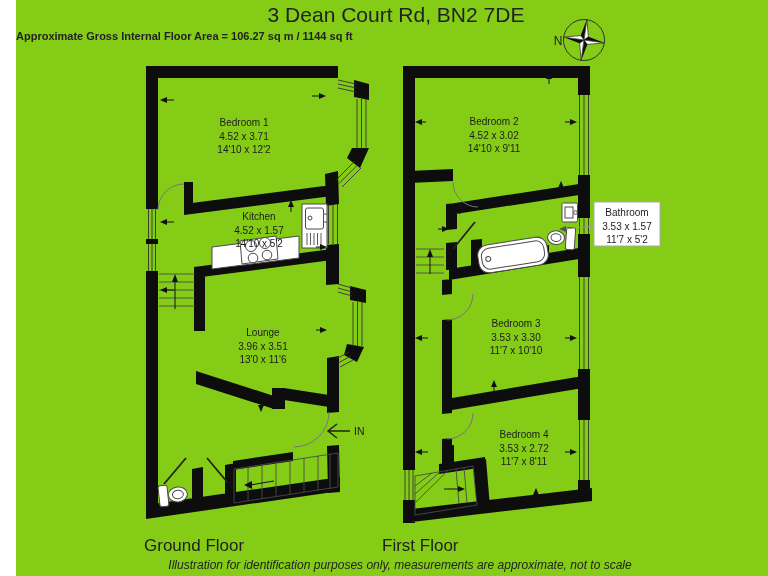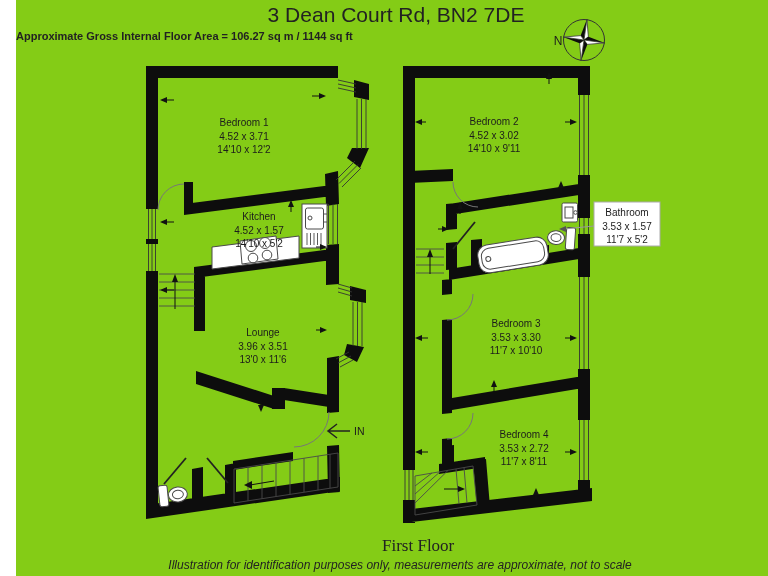--- a/index.html
+++ b/index.html
@@ -3,21 +3,21 @@
 <meta charset="utf-8">
 <style>
   html,body{margin:0;padding:0;background:#fff;}
   .page{position:relative;width:768px;height:576px;background:#84cc16;overflow:hidden;
         font-family:"Liberation Sans",sans-serif;color:#1c1c1c;margin-left:16px;}
   .abs{position:absolute;}
   .title{top:3px;left:0;width:760px;text-align:center;font-size:21px;color:#222;}
   .subtitle{top:30px;left:0;width:710px;text-align:left;font-size:11px;font-weight:bold;color:#222;}
   .floor-label{top:536px;font-size:17px;color:#222;}
   .gf-label{left:128px;}
-  .ff-label{left:366px;font-family:Liberation Serif, serif;}
+  .ff-label{left:366px;}
   .footer{top:558px;left:0;width:768px;text-align:center;font-size:12px;color:#222;font-style:italic;}
   svg{position:absolute;left:0;top:0;}
   svg text{font-family:"Liberation Sans",sans-serif;fill:#1c1c1c;}
   .walls{fill:#0d0d0d;stroke:none;}
   .glz{stroke:#333;stroke-width:0.9;fill:none;}
   .fix{stroke:#4a4a4a;stroke-width:1;fill:#fff;}
   .thin{stroke:#4a4a4a;stroke-width:0.9;fill:none;}
   .arc{stroke:#777;stroke-width:1;fill:none;}
   .leaf{stroke:#222;stroke-width:1.8;fill:none;}
   .dim{stroke:#111;stroke-width:1;fill:none;}
@@ -269,15 +269,16 @@
         <text x="500" y="353.5">11'7 x 10'10</text>
       </g>
       <g class="roomtxt">
         <text x="508" y="438">Bedroom 4</text>
         <text x="508" y="451.5">3.53 x 2.72</text>
         <text x="508" y="464.5">11'7 x 8'11</text>
       </g>
     </g>
   </svg>
 
+  <div class="abs floor-label gf-label">Ground Floor</div>
   <div class="abs floor-label ff-label">First Floor</div>
   <div class="abs footer">Illustration for identification purposes only, measurements are approximate, not to scale</div>
 </div>
 
 </body></html>

